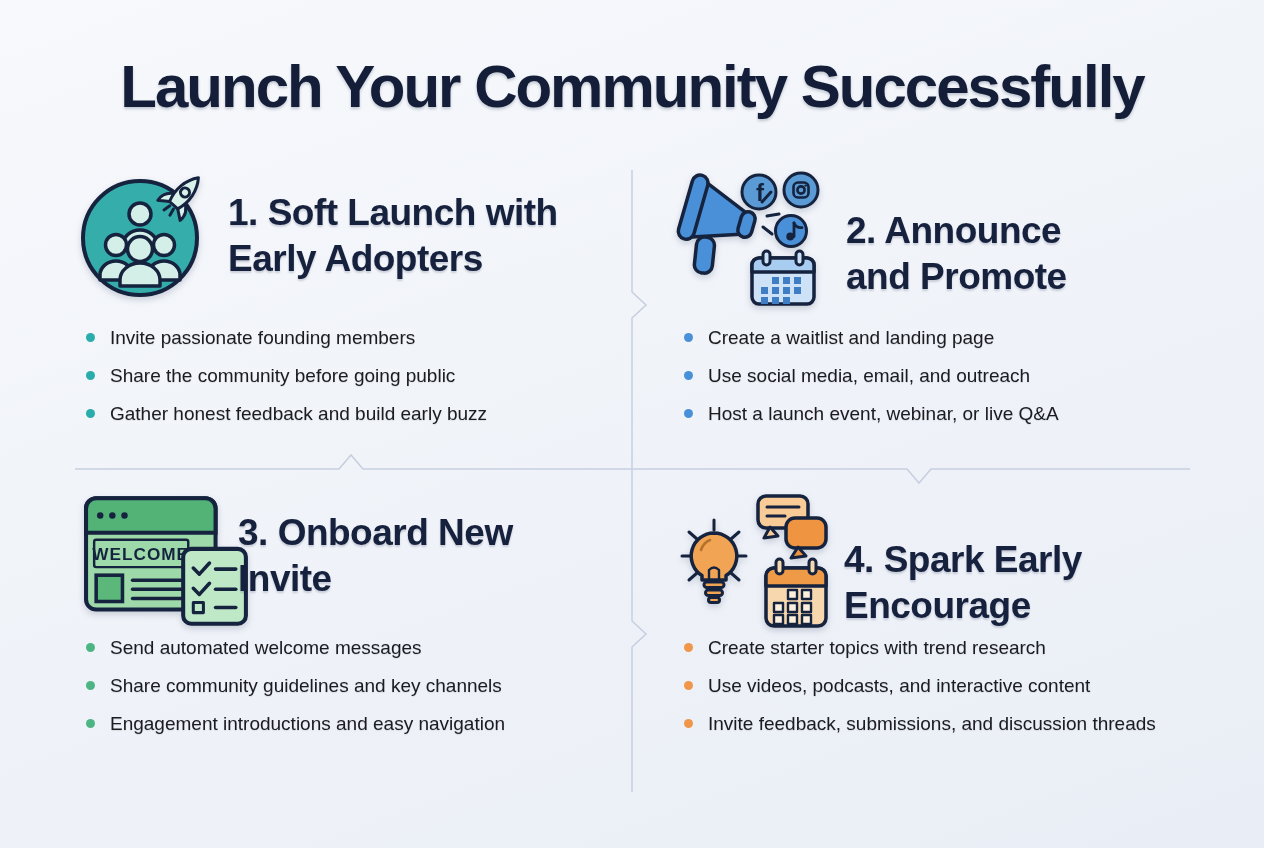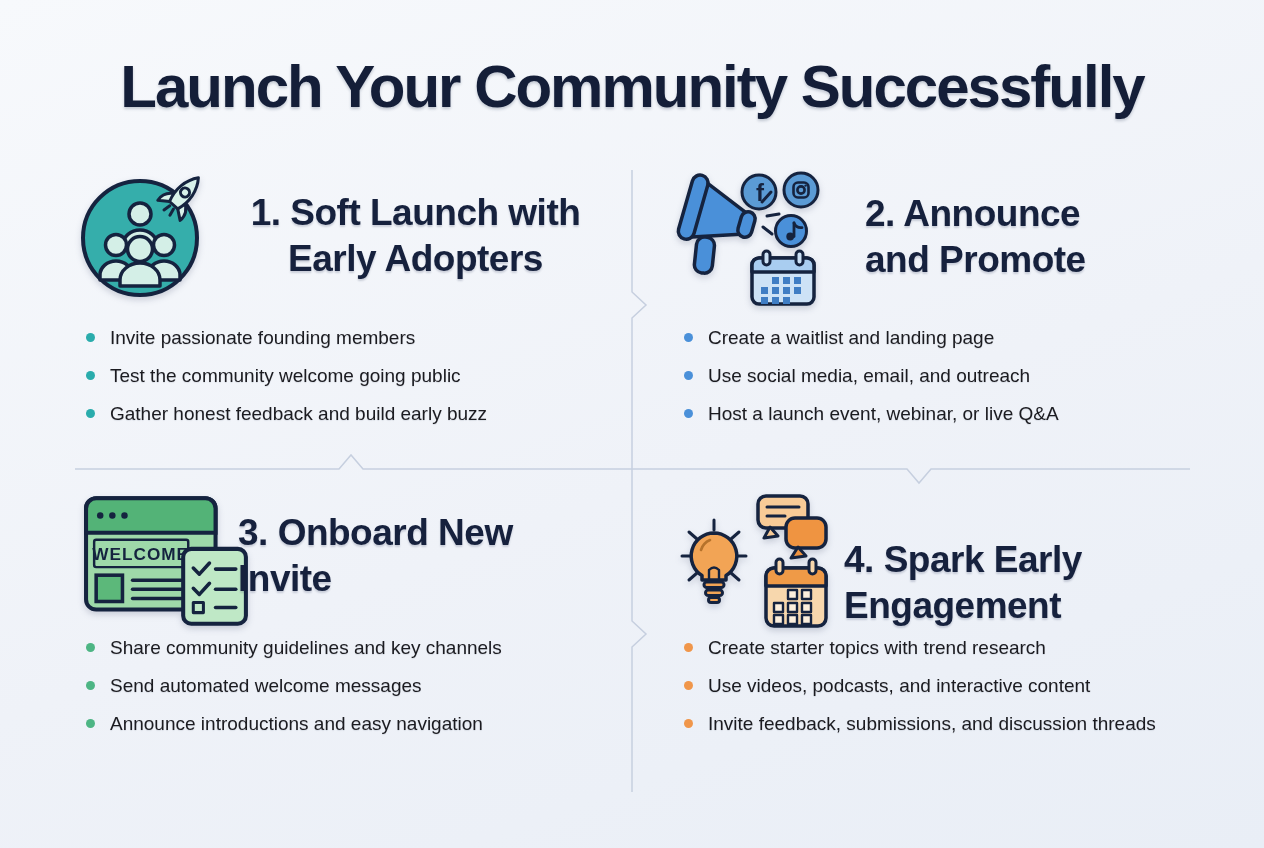--- a/index.html
+++ b/index.html
@@ -16,36 +16,36 @@
   }
   .divider-svg { position:absolute; left:0; top:0; }
   .icon { position:absolute; }
   .icon svg { width:100%; height:100%; overflow:visible;
     filter:drop-shadow(0 3px 3px rgba(20,35,70,0.18)); }
   .heading {
     position:absolute; font-size:37px; font-weight:bold; color:#16213d;
     line-height:46px; letter-spacing:-0.5px;
     text-shadow:0 2px 2px rgba(20,35,70,0.18);
   }
-  .heading.centered { text-align:center; }
+  .heading.centered { text-align:left; }
   .bullets { position:absolute; list-style:none; }
   .bullets li {
     display:flex; gap:15px; font-size:19px; line-height:38px; color:#1b1b20;
     text-shadow:0 1px 1px rgba(20,35,70,0.10);
   }
   .dot {
     width:9px; height:9px; border-radius:50%; background:var(--accent,#888);
     margin-top:14px; flex-shrink:0;
   }
   
   .q1-icon    { left:78px;  top:168px; width:132px; height:134px; }
   .q1-heading { left:228px; top:190px; width:375px; }
   .q1-list    { left:86px;  top:319px; width:495px; }
   .q2-icon    { left:674px; top:168px; width:160px; height:136px; }
-  .q2-heading { left:846px; top:191px; width:310px;margin-left:19px; }
+  .q2-heading { left:846px; top:208px; width:310px; }
   .q2-list    { left:684px; top:319px; width:520px; }
   .q3-icon    { left:82px;  top:488px; width:172px; height:142px; }
   .q3-heading { left:238px; top:510px; width:340px; }
   .q3-list    { left:86px;  top:629px; width:485px; }
   .q4-icon    { left:670px; top:490px; width:164px; height:140px; }
   .q4-heading { left:844px; top:510px; width:330px;margin-top:27px; }
   .q4-list    { left:684px; top:629px; width:510px; }
   .svg-label { font-family:"Liberation Sans", sans-serif; }
 </style>
 </head>
@@ -87,21 +87,21 @@
       <div>1. Soft Launch with</div>
       <div>Early Adopters</div>
     </h2>
     <ul class="bullets q1-list">
       <li>
           <span class="dot"></span>
           <span>Invite passionate founding members</span>
         </li>
       <li>
           <span class="dot"></span>
-          <span>Test the community welcome going public</span>
+          <span>Share the community before going public</span>
         </li>
       <li>
           <span class="dot"></span>
           <span>Gather honest feedback and build early buzz</span>
         </li>
     </ul>
   </section>
 
   <section style="--accent: #4a90d9;">
     <div class="icon q2-icon">
@@ -204,29 +204,29 @@
         </g>
       </svg>
     </div>
     <h2 class="heading q3-heading">
       <div>3. Onboard New</div>
       <div>Invite</div>
     </h2>
     <ul class="bullets q3-list">
       <li>
           <span class="dot"></span>
+          <span>Send automated welcome messages</span>
+        </li>
+      <li>
+          <span class="dot"></span>
           <span>Share community guidelines and key channels</span>
         </li>
       <li>
           <span class="dot"></span>
-          <span>Send automated welcome messages</span>
-        </li>
-      <li>
-          <span class="dot"></span>
-          <span>Announce introductions and easy navigation</span>
+          <span>Engagement introductions and easy navigation</span>
         </li>
     </ul>
   </section>
 
   <section style="--accent: #f0964a;">
     <div class="icon q4-icon">
       <svg viewBox="0 0 160 140">
         <g>
           <g stroke="#15233f" stroke-width="3" stroke-linecap="round">
             <path d="M10,66 H20"></path>
@@ -266,21 +266,21 @@
             <rect x="102" y="126" width="9" height="9" display="none"></rect>
               <rect x="102" y="125" width="9" height="9"></rect>
               <rect x="116" y="125" width="9" height="9"></rect>
               <rect x="130" y="125" width="9" height="9"></rect>
           </g>
         </g>
       </svg>
     </div>
     <h2 class="heading q4-heading">
       <div>4. Spark Early</div>
-      <div>Engagement</div>
+      <div>Encourage</div>
     </h2>
     <ul class="bullets q4-list">
       <li>
           <span class="dot"></span>
           <span>Create starter topics with trend research</span>
         </li>
       <li>
           <span class="dot"></span>
           <span>Use videos, podcasts, and interactive content</span>
         </li>

